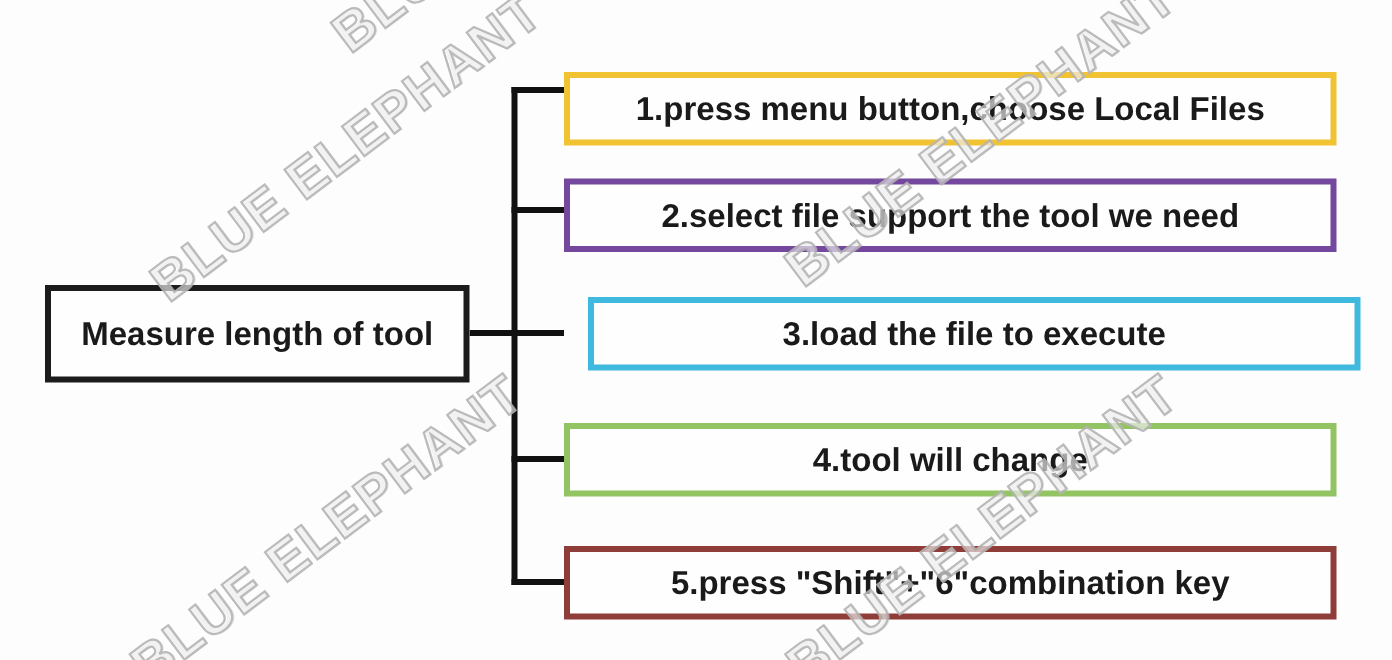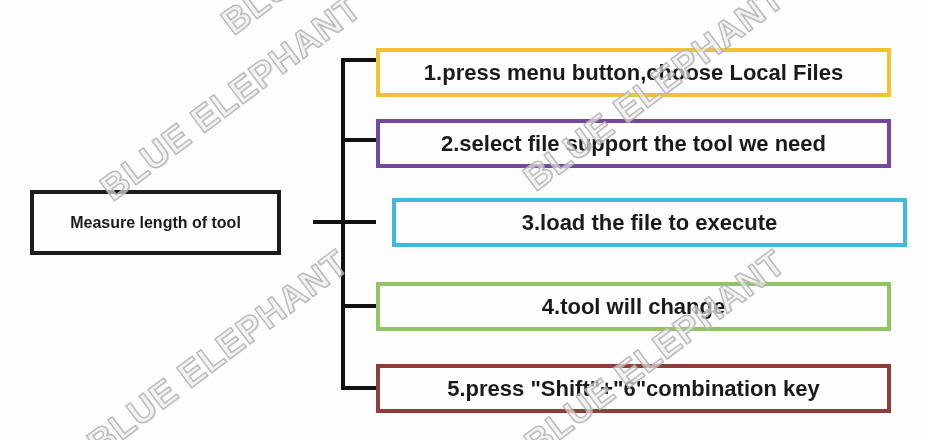--- a/index.html
+++ b/index.html
@@ -9,25 +9,25 @@
     width: 928px;
     height: 440px;
     background: #fdfdfd;
     overflow: hidden;
     font-family: "Liberation Sans", sans-serif;
   }
   
   .root-box {
     position: absolute;
     left: 30px; top: 190px;
-    width: 251px; height: 65px;
+    width: 283px; height: 65px;
     border: 4px solid #1c1c1c;
     background: #fefefe;
     display: flex; align-items: center; justify-content: center;
-    font-size: 16px; font-weight: bold; color: #1a1a1a;
+    font-size: 22px; font-weight: bold; color: #1a1a1a;
     white-space: nowrap;
     z-index: 2;
   }
   
   .step-box {
     position: absolute;
     left: 376px;
     width: 515px; height: 49px;
     border: 4px solid #888;
     background: #fefefe;

